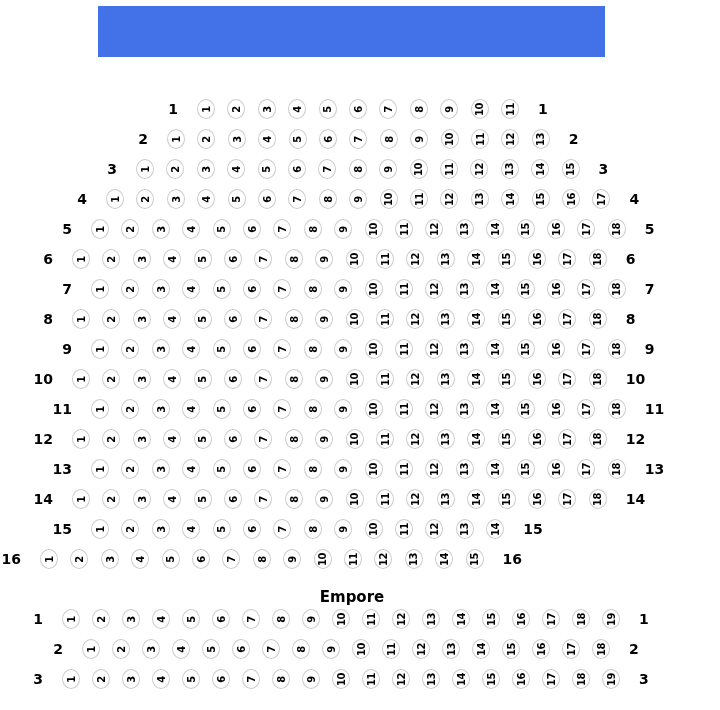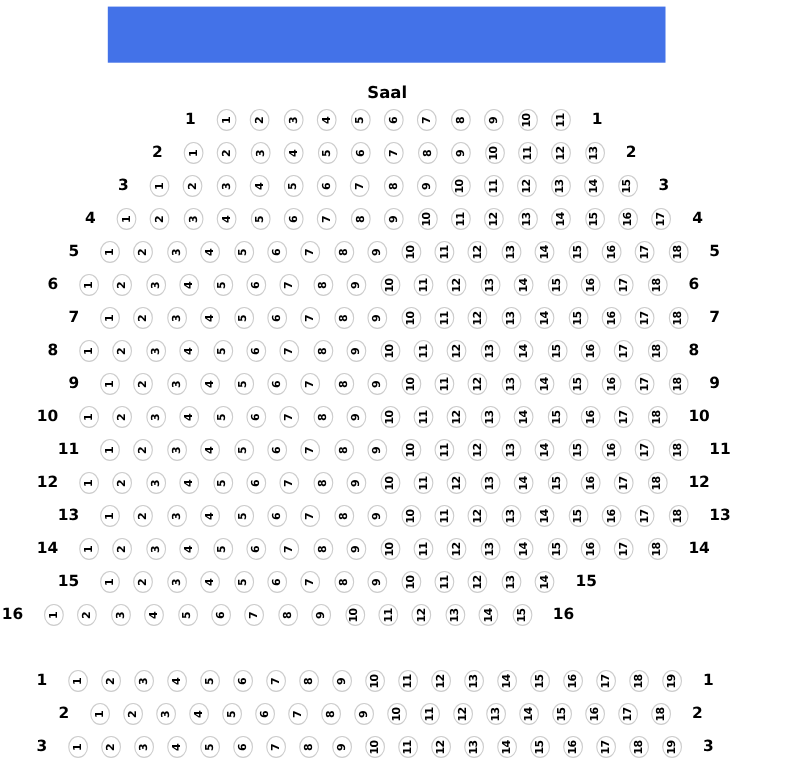--- a/index.html
+++ b/index.html
@@ -24,21 +24,20 @@
   .seat .n {
     transform:rotate(-90deg); font-size:10px; font-weight:bold;
     color:#000; letter-spacing:-0.5px; white-space:nowrap;
   }
 </style>
 </head>
 <body>
 
 <div id="seatmap">
   <div class="stage" style="left: 98px; top: 6px; width: 507px; height: 51px; background: rgb(67, 114, 232);"></div>
-<div class="section-label" style="left: 252px; top: 75px;">Saal</div>
     <div class="row-label left" style="left: 98px; top: 99px;">1</div>
     <div class="row-label right" style="left: 538px; top: 99px;">1</div>
     <div class="seat" style="left: 197px; top: 99px;">
       <span class="n">1</span>
     </div>
     <div class="seat" style="left: 227.4px; top: 99px;">
       <span class="n">2</span>
     </div>
     <div class="seat" style="left: 257.8px; top: 99px;">
       <span class="n">3</span>
@@ -852,20 +851,21 @@
     </div>
     <div class="seat" style="left: 404.8px; top: 549px;">
       <span class="n">13</span>
     </div>
     <div class="seat" style="left: 435.2px; top: 549px;">
       <span class="n">14</span>
     </div>
     <div class="seat" style="left: 465.6px; top: 549px;">
       <span class="n">15</span>
     </div>
+    <div class="section-label" style="left: 252px; top: 588px;">Empore</div>
     <div class="row-label left" style="left: -37px; top: 609px;">1</div>
     <div class="row-label right" style="left: 639px; top: 609px;">1</div>
     <div class="seat" style="left: 62px; top: 609px;">
       <span class="n">1</span>
     </div>
     <div class="seat" style="left: 92px; top: 609px;">
       <span class="n">2</span>
     </div>
     <div class="seat" style="left: 122px; top: 609px;">
       <span class="n">3</span>

